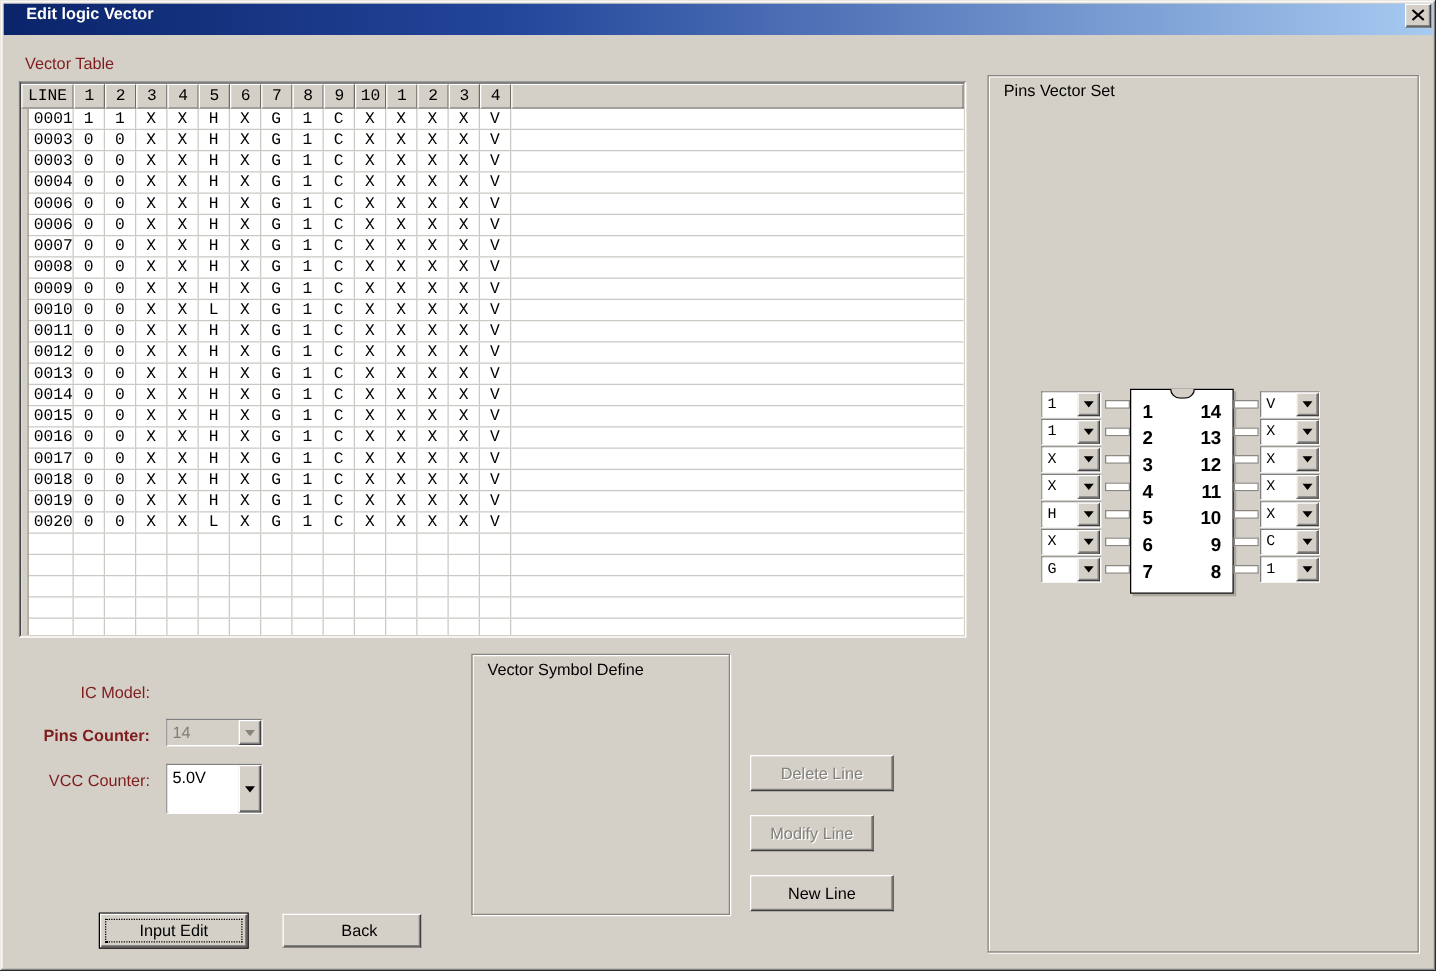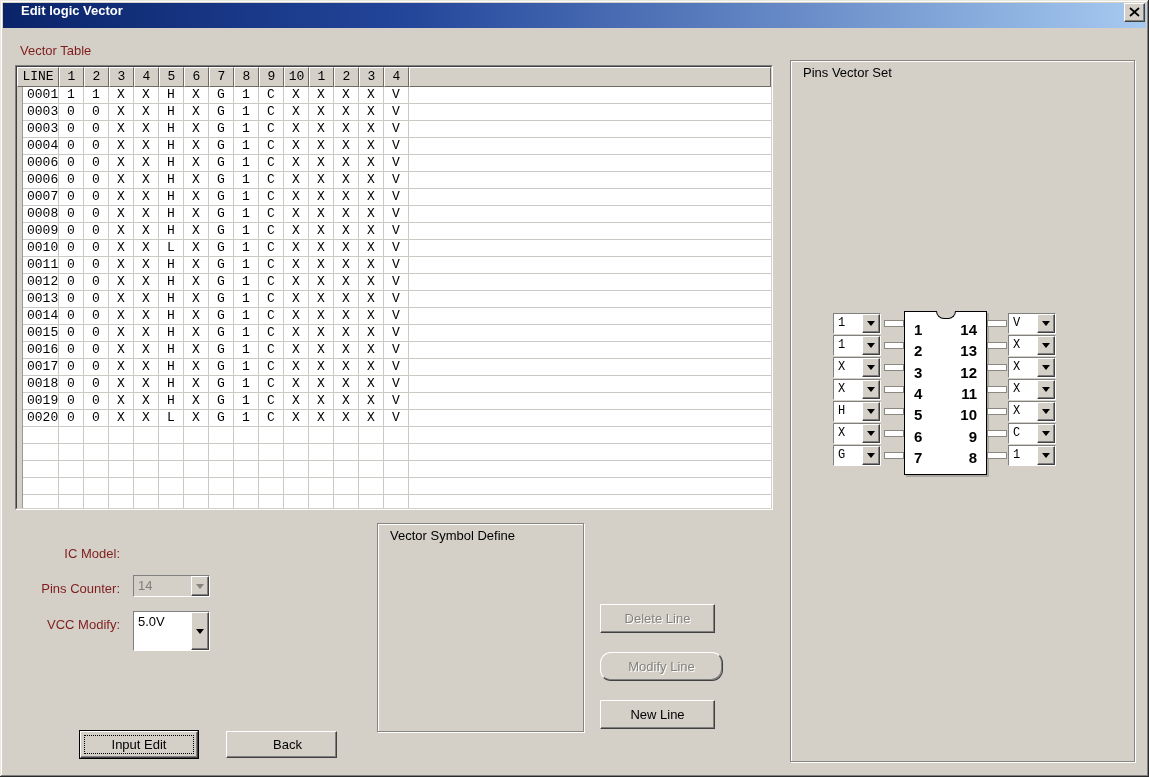--- a/index.html
+++ b/index.html
@@ -667,40 +667,40 @@
             <span class="arrow"></span>
           </span>
         </div>
         <div class="stub" style="left: 93px; top: 391px;"></div>
         <div class="stub" style="left: 196px; top: 391px;"></div>
       </div>
   </div>
 
   <div class="slabel" style="left:15px;top:546px;width:105px;text-align:right;">IC Model:</div>
 
-  <div class="slabel" style="left:15px;top:581px;width:105px;text-align:right;">Pins Counter:</div>
+  <div class="slabel" style="left:15px;top:581px;width:105px;text-align:right;font-weight:bold;">Pins Counter:</div>
   <div class="combo big disabled" style="left:133px;top:575px;width:77px;height:22px;">
     <span class="val">14</span>
     <span class="cbtn">
         <span class="arrow"></span>
       </span>
   </div>
 
-  <div class="slabel" style="left:15px;top:617px;width:105px;text-align:right;">VCC Modify:</div>
+  <div class="slabel" style="left:15px;top:617px;width:105px;text-align:right;">VCC Counter:</div>
   <div class="combo big" style="left:133px;top:611px;width:77px;height:40px;">
     <span class="val">5.0V</span>
     <span class="cbtn">
         <span class="arrow"></span>
       </span>
   </div>
 
   <div class="groupbox" style="left:377px;top:523px;width:205px;height:207px;">
     <span class="grouplabel">Vector Symbol Define</span>
   </div>
 
   <button class="btn3d disabled" style="left:600px;top:604px;width:115px;height:29px;">Delete Line</button>
-  <button class="btn3d disabled" style="left:600px;top:652px;width:123px;height:29px;border-radius:11px;">Modify Line</button>
+  <button class="btn3d disabled" style="left:600px;top:652px;width:99px;height:29px;">Modify Line</button>
   <button class="btn3d" style="left:600px;top:700px;width:115px;height:29px;">New Line</button>
 
   <button class="btn3d default" style="left:80px;top:731px;width:118px;height:27px;">Input Edit</button>
   <button class="btn3d" style="left:226px;top:731px;width:111px;height:27px;padding-left:12px;">Back</button>
 
 </div>
 
 </body></html>

